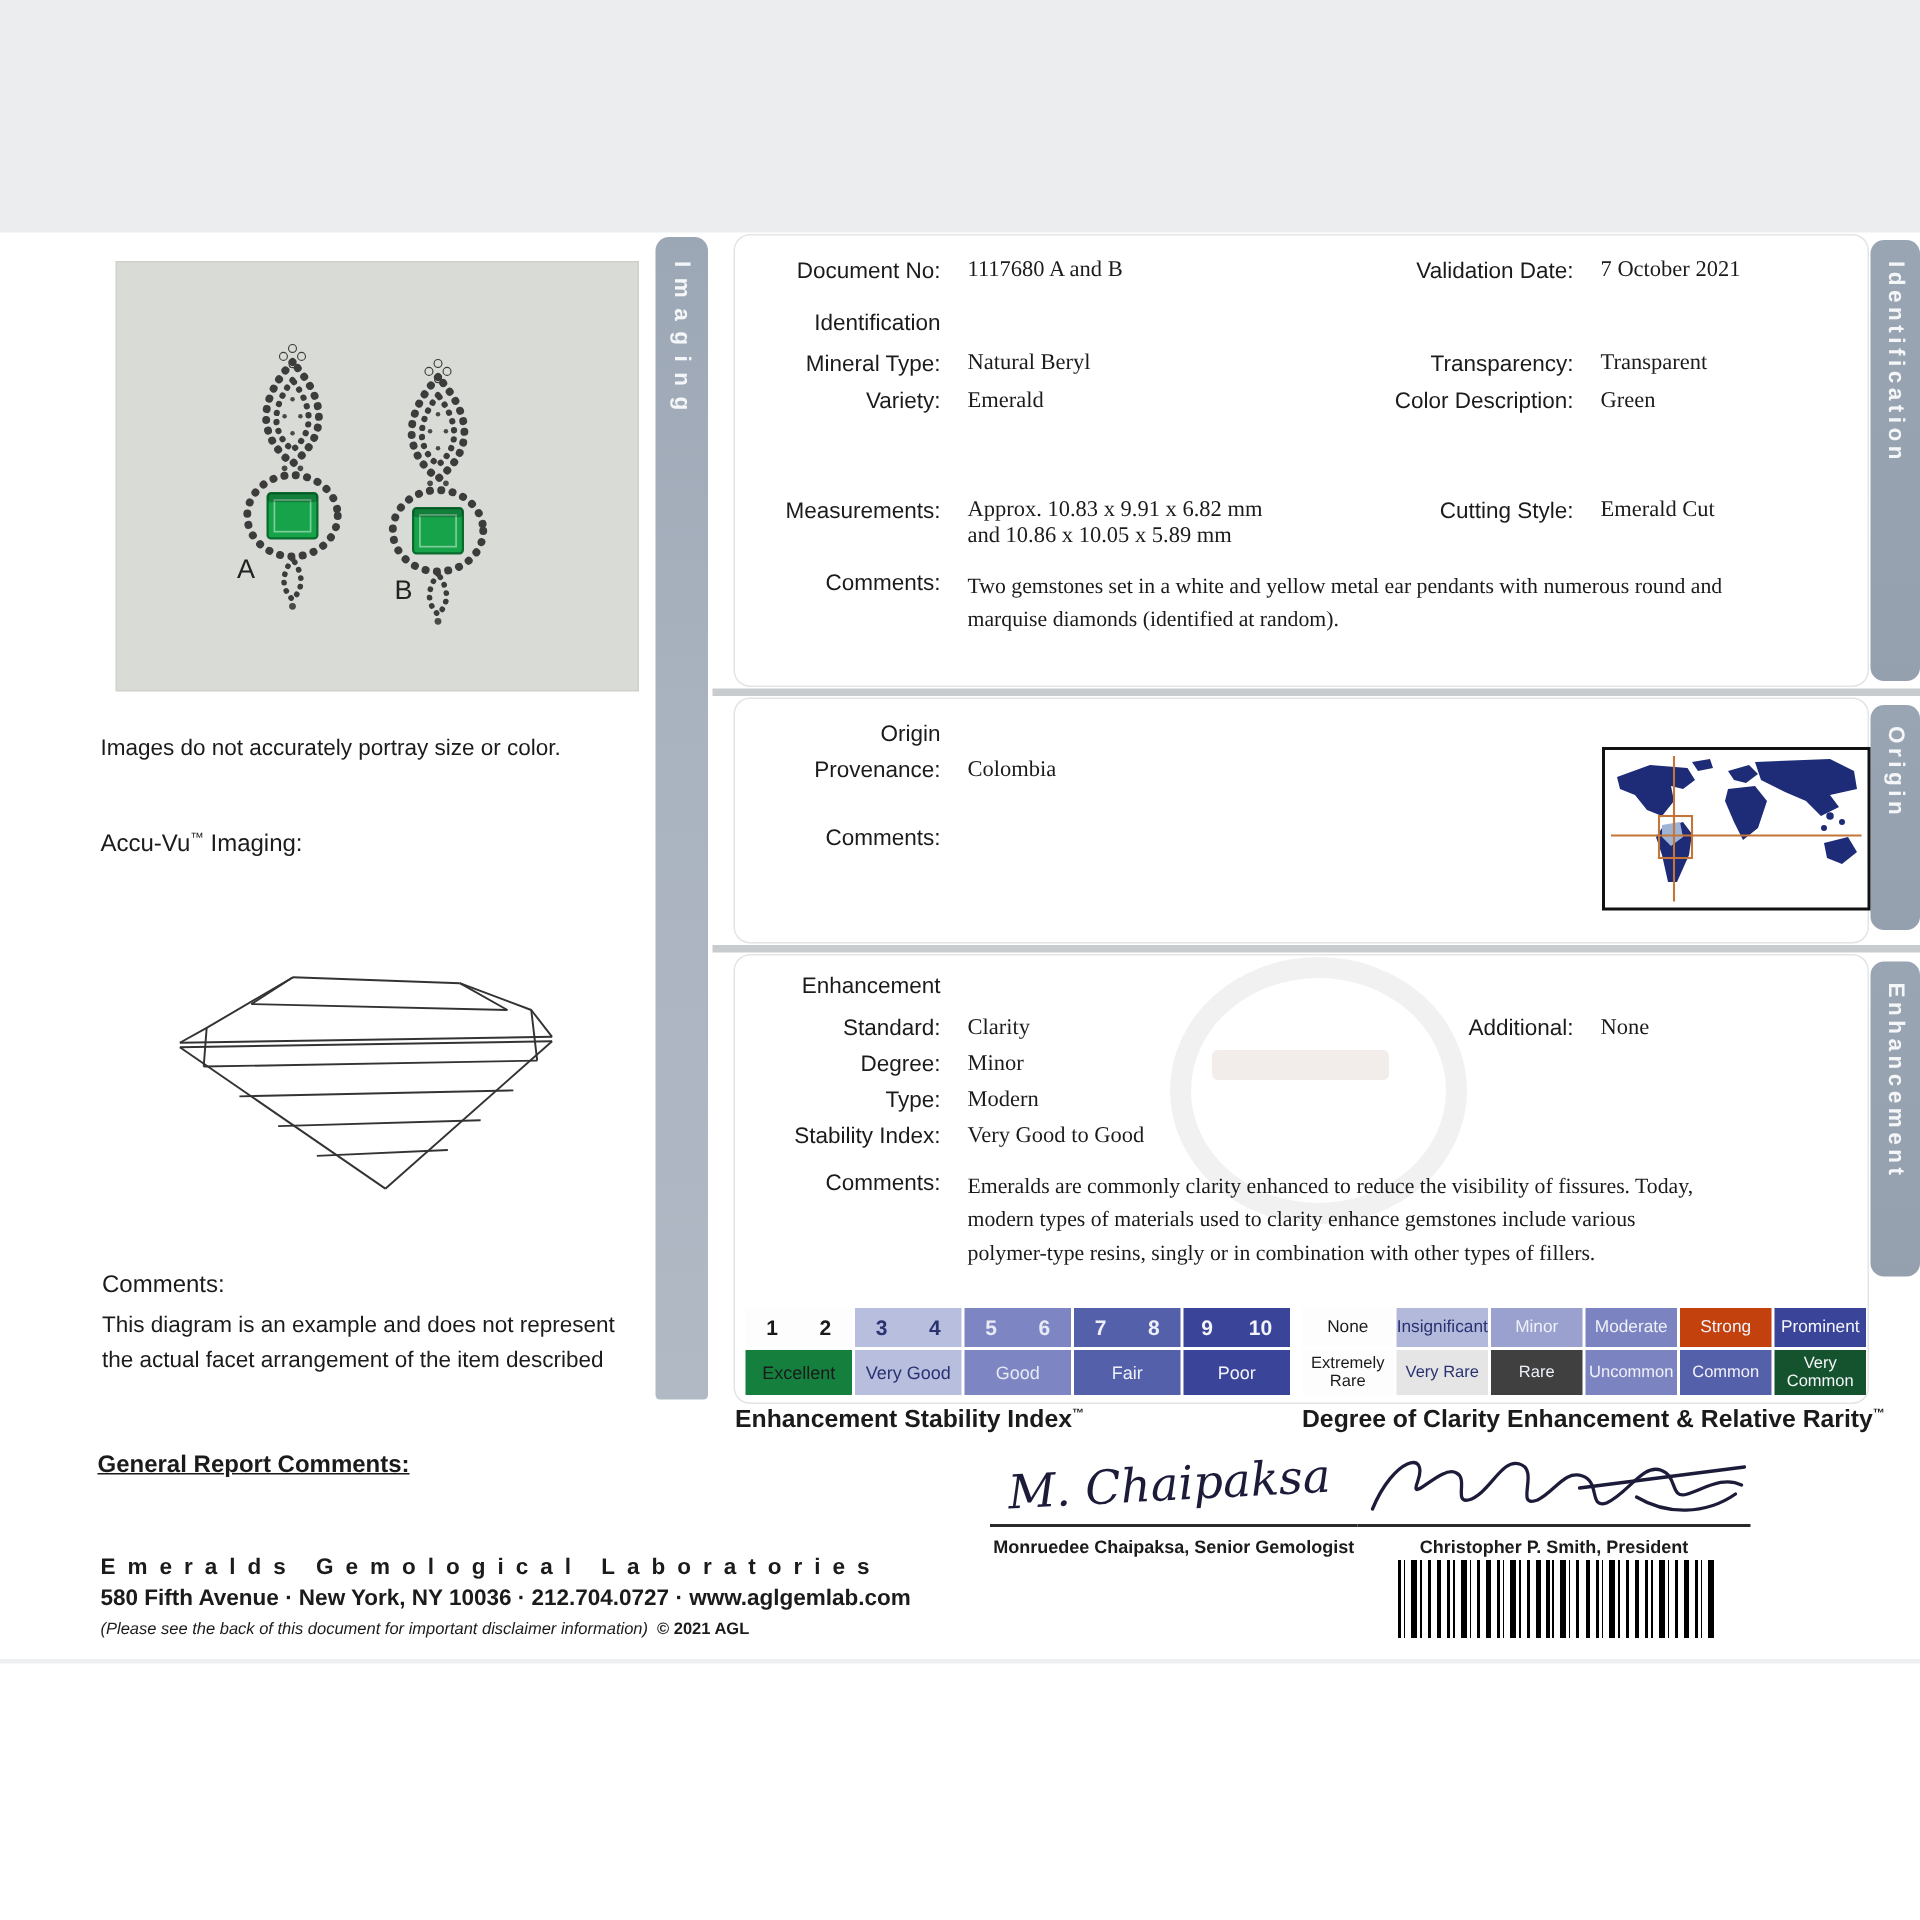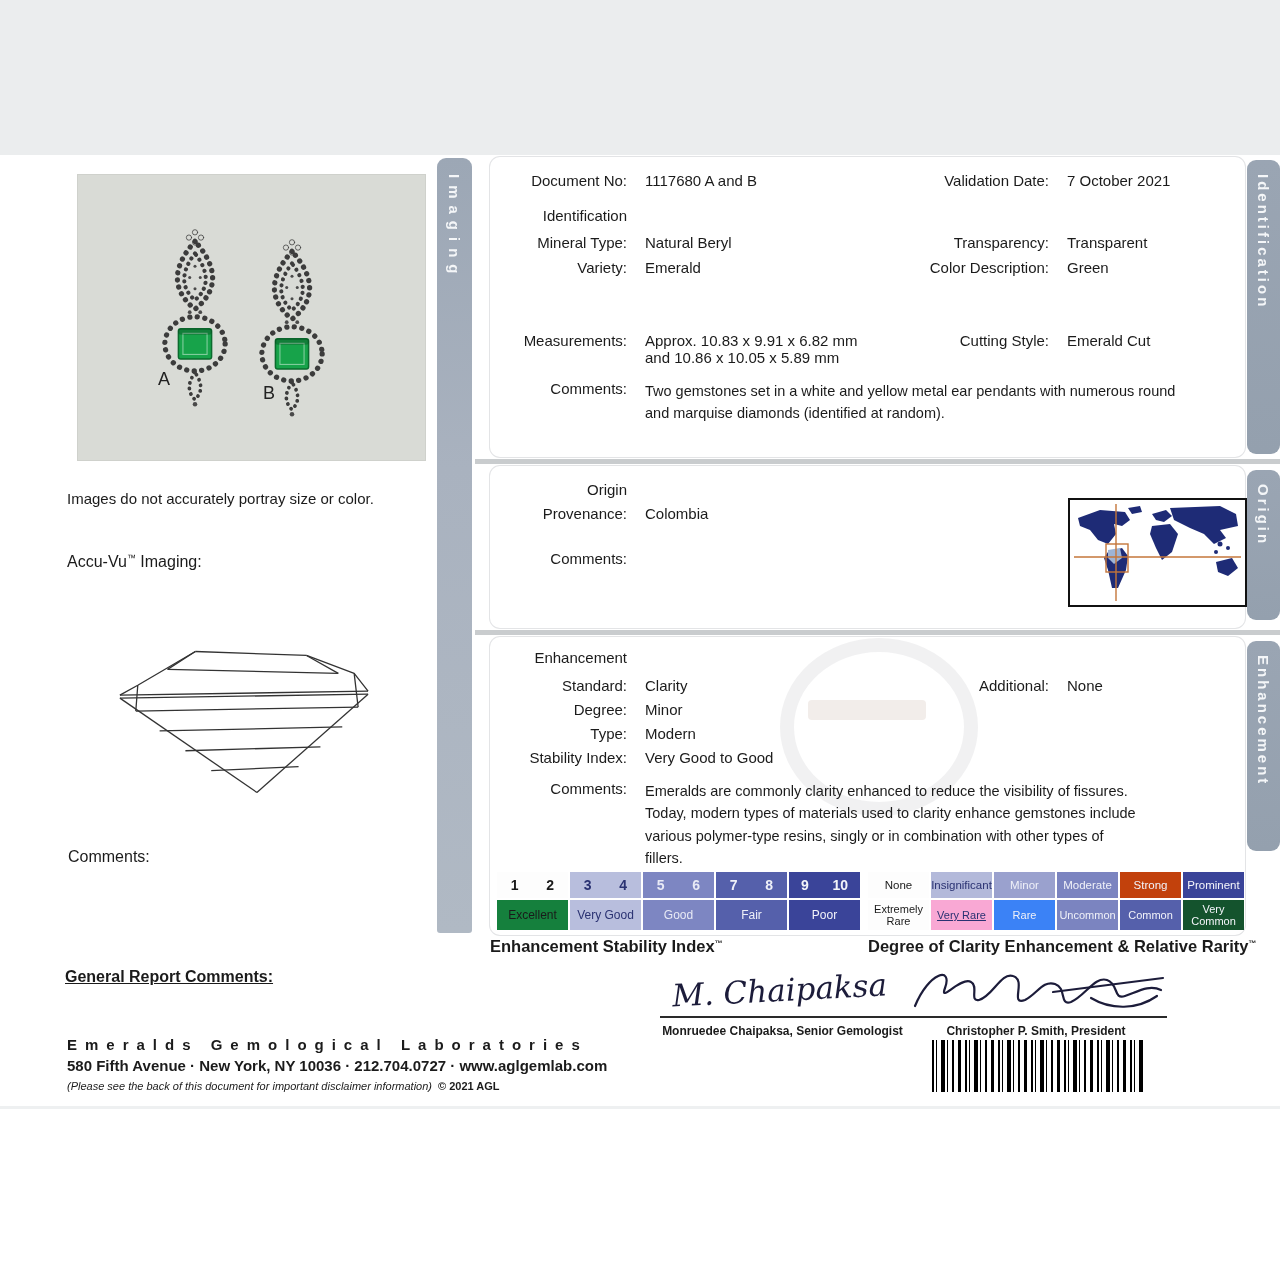--- a/index.html
+++ b/index.html
@@ -21,21 +21,21 @@
         border-radius:9px 9px 3px 3px;display:flex;justify-content:center;padding-top:16px;
         box-sizing:border-box;}
   .imgstrip span{writing-mode:vertical-rl;color:#f4f6f8;font-size:15px;font-weight:bold;
         letter-spacing:7px;}
   .sep{position:absolute;left:475px;width:805px;height:5px;background:#c9ccce;}
 
   
   .row{position:absolute;left:490px;width:755px;display:grid;
        grid-template-columns:137px 238px 148px 1fr;column-gap:18px;font-size:15px;}
   .lbl{text-align:right;white-space:nowrap;}
-  .val{text-align:left;}
+  .val{text-align:left;font-family:Liberation Serif, serif;}
   .span3{grid-column:2 / 5;}
   .heading{font-size:15px;}
   .cmt{line-height:1.55;font-size:14.5px;}
 
   
   .photo{position:absolute;left:78px;top:175px;width:347px;height:285px;
          background:#d9dbd6;box-shadow:0 0 0 1px #cfd1cc;}
   .earring{position:absolute;}
   .photo-label{position:absolute;font-size:18px;color:#222;}
   .lefttext{position:absolute;font-size:15px;}
@@ -163,20 +163,21 @@
       <path d="M262,61 L150,160"></path>
       <path d="M28,78 L252,74"></path>
       <path d="M52,98 L236,94"></path>
       <path d="M78,118 L214,114"></path>
       <path d="M104,138 L192,134"></path>
       <path d="M30,52 L28,78 M248,40 L252,74"></path>
     </g>
   </svg>
 
   <div class="lefttext" style="left:68px;top:848px;font-size:16px;">Comments:</div>
+  <div class="lefttext cmt" style="left:68px;top:872px;width:350px;">This diagram is an example and does not represent the actual facet arrangement of the item described</div>
 
   <div class="grc" style="left:65px;top:968px;">General Report Comments:</div>
 
   <div class="org" style="left:67px;top:1036px;">Emeralds Gemological Laboratories</div>
   <div class="addr" style="left:67px;top:1057px;">580 Fifth Avenue · New York, NY 10036 · 212.704.0727 · www.aglgemlab.com</div>
   <div class="discl" style="left:67px;top:1080px;">
     <span class="it">(Please see the back of this document for important disclaimer information)</span><span class="cp">© 2021 AGL</span>
   </div>
 
   <div class="card" style="left:490px;top:157px;width:755px;height:300px;"></div>
@@ -331,22 +332,22 @@
     <div class="r" style="grid-template-columns:repeat(6,61px);">
       <div class="cell topcell2" style="background-color: rgb(253, 253, 253); color: rgb(26, 26, 26);">None</div>
       <div class="cell topcell2" style="background-color: rgb(179, 185, 218); color: rgb(42, 50, 114);">Insignificant</div>
       <div class="cell topcell2" style="background-color: rgb(154, 161, 206); color: rgb(238, 240, 248);">Minor</div>
       <div class="cell topcell2" style="background-color: rgb(123, 132, 192); color: rgb(240, 241, 248);">Moderate</div>
       <div class="cell topcell2" style="background-color: #c2410c; color: rgb(242, 243, 250);">Strong</div>
       <div class="cell topcell2" style="background-color: rgb(58, 68, 153); color: rgb(245, 246, 251);">Prominent</div>
     </div>
     <div class="r" style="grid-template-columns:repeat(6,61px);">
       <div class="cell labcell2" style="background-color: rgb(253, 253, 253); color: rgb(26, 26, 26);">Extremely Rare</div>
-      <div class="cell labcell2" style="background-color: #f9a8d4; color: rgb(42, 50, 114); text-decoration: underline;">Very Rare</div>
-      <div class="cell labcell2" style="background-color: #3b82f6; color: rgb(238, 240, 248);">Rare</div>
+      <div class="cell labcell2" style="background-color: #e5e5e5; color: rgb(42, 50, 114);">Very Rare</div>
+      <div class="cell labcell2" style="background-color: #404040; color: rgb(238, 240, 248);">Rare</div>
       <div class="cell labcell2" style="background-color: rgb(123, 132, 192); color: rgb(240, 241, 248);">Uncommon</div>
       <div class="cell labcell2" style="background-color: rgb(85, 96, 171); color: rgb(242, 243, 250);">Common</div>
       <div class="cell labcell2" style="background-color: #14532d; color: rgb(245, 246, 251);">Very Common</div>
     </div>
   </div>
 
   <div class="stitle" style="left:490px;top:937px;">
     <span>Enhancement Stability Index</span><sup>™</sup>
   </div>
   <div class="stitle" style="left:868px;top:937px;">

